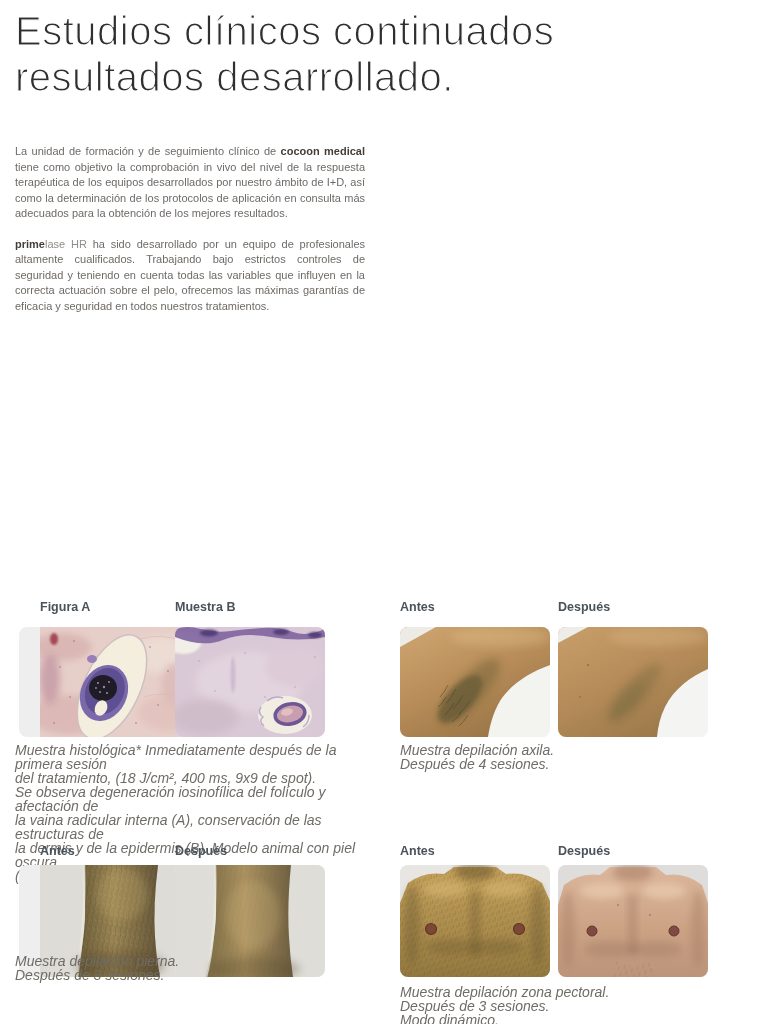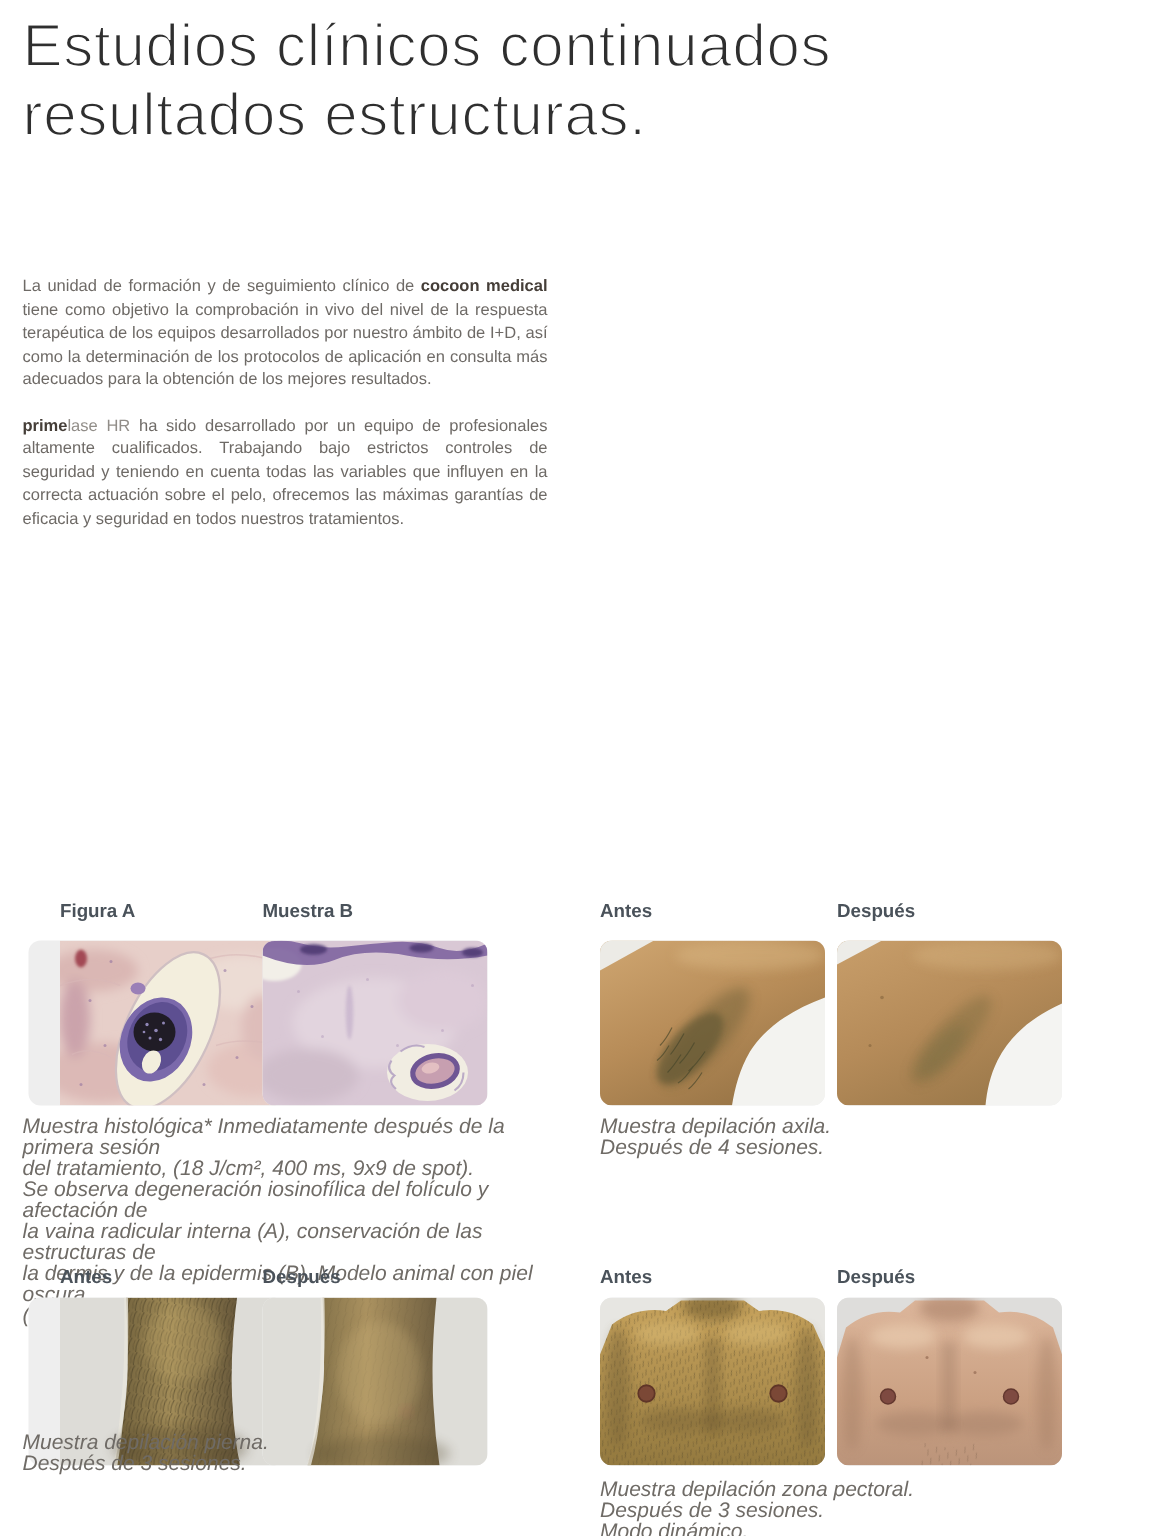--- a/index.html
+++ b/index.html
@@ -14,21 +14,21 @@
     color:#2f2f2f;-webkit-text-stroke:1.2px #ffffff;
   }
   .side-tab-bar{position:absolute;left:741px;top:17px;width:8px;height:55px;background:#1b7a5e;}
   .side-tab-label{
     position:absolute;left:723px;top:14px;height:62px;
     writing-mode:vertical-rl;transform:rotate(180deg);
     font-size:9px;letter-spacing:.3px;color:#7f9e94;white-space:nowrap;
   }
   
   .col{position:absolute;top:144px;width:350px;font-size:11px;line-height:15.5px;
-       color:#6e6a66;text-align:justify;margin-top:40px;}
+       color:#6e6a66;text-align:justify;}
   .col p{margin:0 0 15px 0;}
   .col-left{left:15px;} .col-right{left:400px;}
   .seg-b{font-weight:bold;color:#453e38;}
   .seg-l{color:#918d88;}
   
   .fig-h{position:absolute;font-size:12.5px;font-weight:bold;color:#4a525a;margin:0;}
   .row1{top:600px;} .row2{top:844px;}
   .c1{left:19px;padding-left:21px;} .c2{left:175px;} .c3{left:400px;} .c4{left:558px;}
   
   .photo{position:absolute;width:150px;height:110px;border-radius:8px;overflow:hidden;background:#eee;}
@@ -40,21 +40,21 @@
   .cap-hist{left:15px;top:743px;width:348px;}
   .cap-ax{left:400px;top:743px;}
   .cap-leg{left:15px;top:954px;}
   .cap-pec{left:400px;top:985px;}
 </style>
 </head>
 <body>
 
 <div class="page">
 
-  <h1 class="page-title"><span>Estudios clínicos continuados</span><br><span>resultados estructuras.</span></h1>
+  <h1 class="page-title"><span>Estudios clínicos continuados</span><br><span>resultados desarrollado.</span></h1>
 
   <span class="side-tab-label">Hair Removal</span>
   <span class="side-tab-bar"></span>
 
   <div class="col col-left">
     <p><span>La unidad de formación y de seguimiento clínico de </span><span class="seg-b">cocoon medical</span><span> tiene como objetivo la comprobación in vivo del nivel de la respuesta terapéutica de los equipos desarrollados por nuestro ámbito de I+D, así como la determinación de los protocolos de aplicación en consulta más adecuados para la obtención de los mejores resultados.</span></p>
     <p><span class="seg-b">prime</span><span class="seg-l">lase HR</span><span> ha sido desarrollado por un equipo de profesionales altamente cualificados. Trabajando bajo estrictos controles de seguridad y teniendo en cuenta todas las variables que influyen en la correcta actuación sobre el pelo, ofrecemos las máximas garantías de eficacia y seguridad en todos nuestros tratamientos.</span></p>
   </div>
   <div class="col col-right">
   </div>

